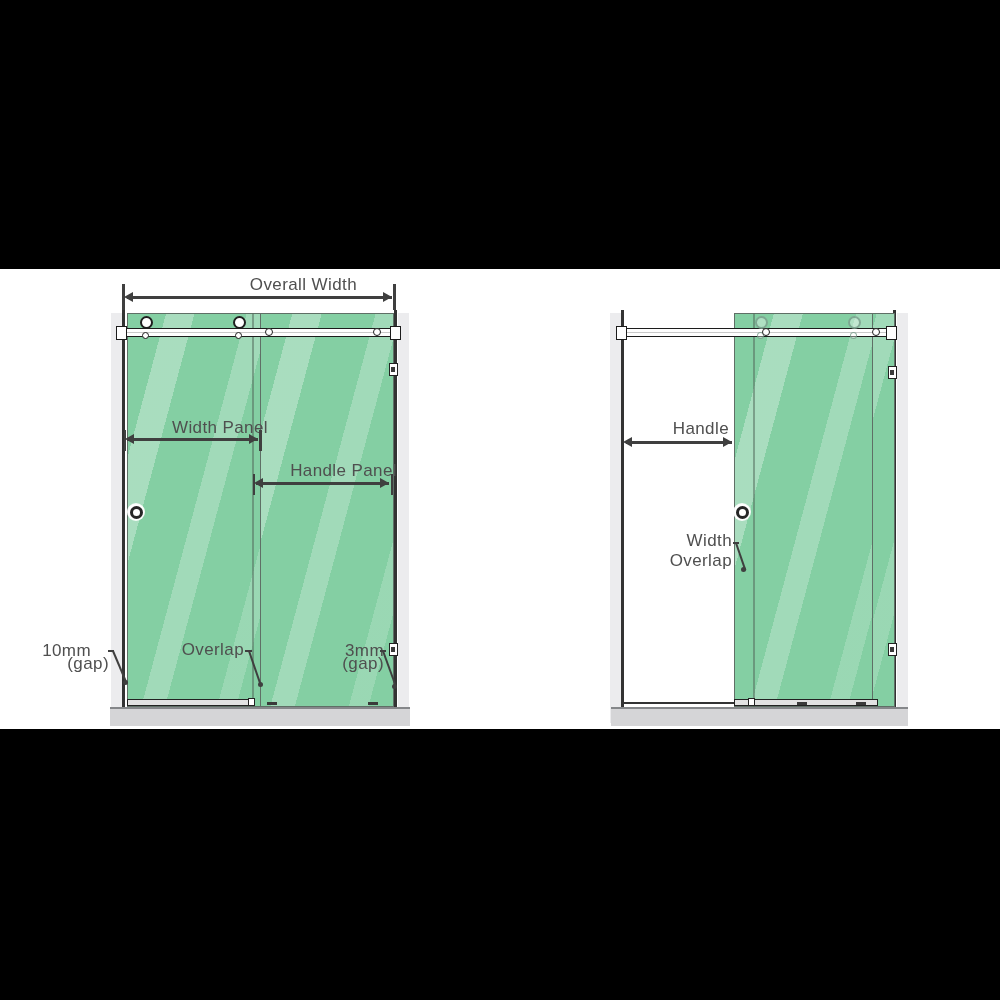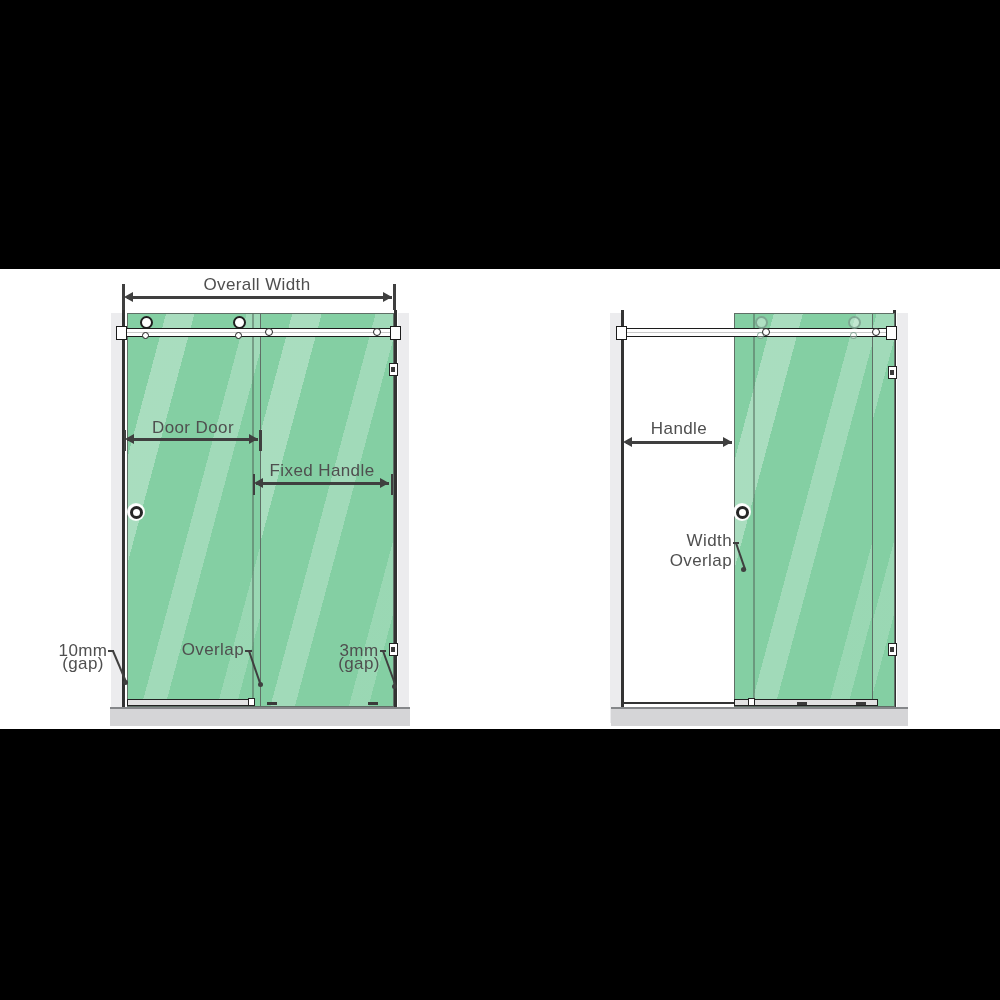--- a/index.html
+++ b/index.html
@@ -37,21 +37,21 @@
   .bracket .nub{position:absolute;left:0.5px;top:3px;width:4px;height:5px;background:#3a3a3a;}
   .knob{position:absolute;width:16px;height:16px;border-radius:50%;background:#fff;
     box-shadow:0 0 0 1px rgba(255,255,255,.9);display:flex;align-items:center;justify-content:center;}
   .knob .ring{width:13px;height:13px;border-radius:50%;box-sizing:border-box;border:3.5px solid #262626;background:#fff;}
   .sweep{position:absolute;height:7px;box-sizing:border-box;background:#e2e2e2;border:1.5px solid #222;}
   .sq{position:absolute;box-sizing:border-box;background:#fff;border:1.5px solid #222;}
   .sealtick{position:absolute;width:10px;height:3px;background:#3a3a3a;}
   .tray{position:absolute;height:17px;background:#d5d5d7;border-top:2px solid #85878a;box-sizing:content-box;}
   
   .lbl{position:absolute;font-size:17px;letter-spacing:.4px;color:#4f4f4f;line-height:14px;white-space:nowrap;}
-  .center{text-align:center;}
+  .center{text-align:right;}
   .right{text-align:right;}
   .hline{position:absolute;height:2.5px;background:#3f3f3f;}
   .tick{position:absolute;width:2.5px;background:#3f3f3f;}
   .ah{position:absolute;width:0;height:0;border-top:5px solid transparent;border-bottom:5px solid transparent;}
   .ah.l{border-right:9px solid #3f3f3f;}
   .ah.r{border-left:9px solid #3f3f3f;}
   .dash{position:absolute;height:2px;background:#3f3f3f;}
   .diag{position:absolute;height:2px;background:#3f3f3f;transform-origin:left center;}
   .dot{position:absolute;width:5px;height:5px;border-radius:50%;background:#3f3f3f;}
   .bar{position:absolute;left:0;width:1000px;background:#000;}
@@ -101,40 +101,40 @@
     <div class="sealtick" style="left:368px;top:433px;"></div>
     <div class="tray" style="left:110px;top:438px;width:300px;"></div>
 
     <div class="lbl center" style="left:157px;top:9px;width:200px;">Overall Width</div>
     <div class="tick" style="left:122px;top:15px;height:26px;"></div>
     <div class="tick" style="left:393px;top:15px;height:26px;"></div>
     <div class="hline" style="left:127px;top:27px;width:265px;"></div>
     <div class="ah l" style="left:124px;top:23px;"></div>
     <div class="ah r" style="left:383px;top:23px;"></div>
 
-    <div class="lbl center" style="left:118px;top:152px;width:150px;">Door Door</div>
+    <div class="lbl center" style="left:118px;top:152px;width:150px;">Width Panel</div>
     <div class="tick" style="left:123.5px;top:161px;height:21px;"></div>
     <div class="tick" style="left:259px;top:161px;height:21px;"></div>
     <div class="hline" style="left:127px;top:169px;width:131px;"></div>
     <div class="ah l" style="left:125px;top:165px;"></div>
     <div class="ah r" style="left:249px;top:165px;"></div>
 
-    <div class="lbl center" style="left:247px;top:195px;width:150px;">Fixed Handle</div>
+    <div class="lbl center" style="left:247px;top:195px;width:150px;">Handle Panel</div>
     <div class="tick" style="left:252.5px;top:205px;height:21px;"></div>
     <div class="tick" style="left:390.5px;top:205px;height:21px;"></div>
     <div class="hline" style="left:256px;top:213px;width:133px;"></div>
     <div class="ah l" style="left:254px;top:209px;"></div>
     <div class="ah r" style="left:380px;top:209px;"></div>
 
     <div class="lbl right" style="left:166px;top:374px;width:78px;">Overlap</div>
     <div class="dash" style="left:245px;top:381px;width:7px;"></div>
     <div class="diag" style="left:249px;top:381px;width:35px;transform:rotate(71deg);"></div>
     <div class="dot" style="left:258px;top:413px;"></div>
 
-    <div class="lbl center" style="left:57px;top:375px;width:52px;">10mm</div>
+    <div class="lbl center" style="left:39px;top:375px;width:52px;">10mm</div>
     <div class="lbl center" style="left:57px;top:388px;width:52px;">(gap)</div>
     <div class="dash" style="left:108px;top:381px;width:6px;"></div>
     <div class="diag" style="left:113px;top:381px;width:34px;transform:rotate(67deg);"></div>
     <div class="dot" style="left:123px;top:411px;"></div>
 
     <div class="lbl center" style="left:334px;top:375px;width:50px;">3mm</div>
     <div class="lbl center" style="left:334px;top:388px;width:50px;">(gap)</div>
     <div class="dash" style="left:380px;top:381px;width:6px;"></div>
     <div class="diag" style="left:383px;top:381px;width:37px;transform:rotate(70deg);"></div>
     <div class="dot" style="left:392px;top:415px;"></div>

